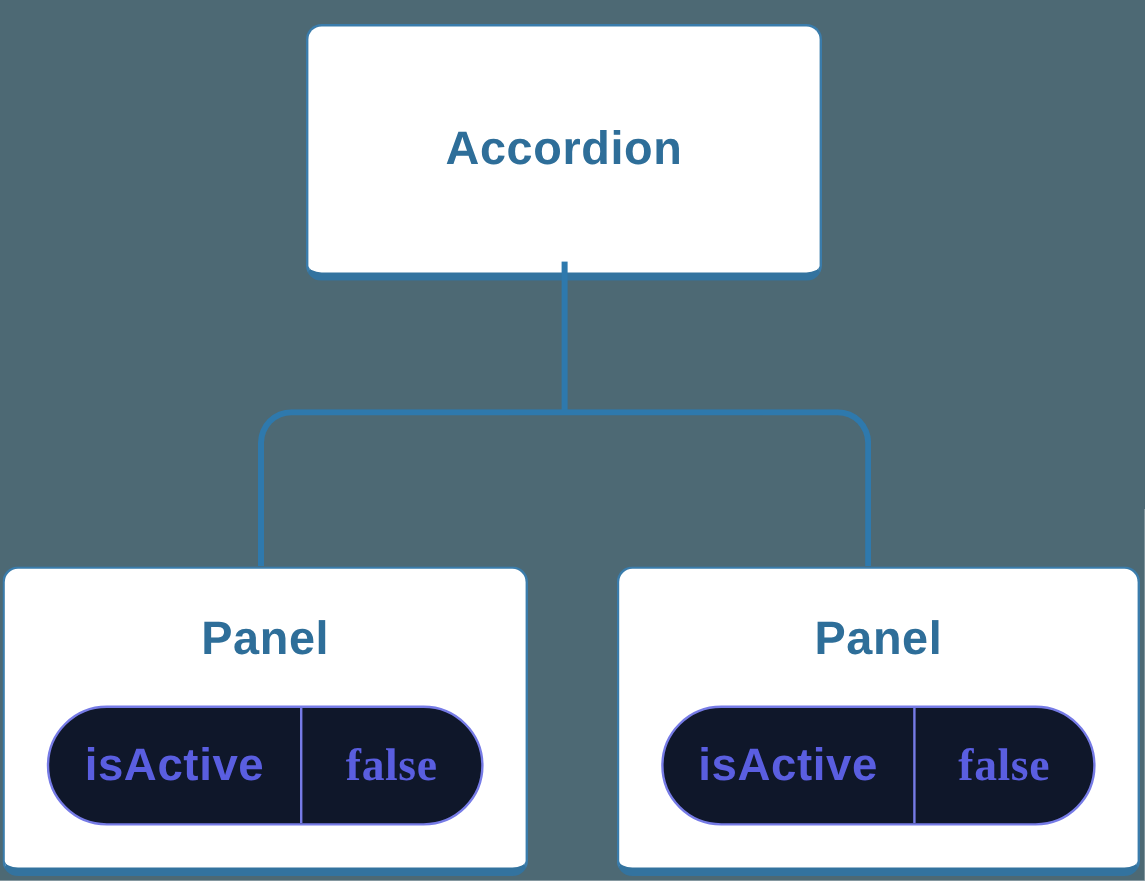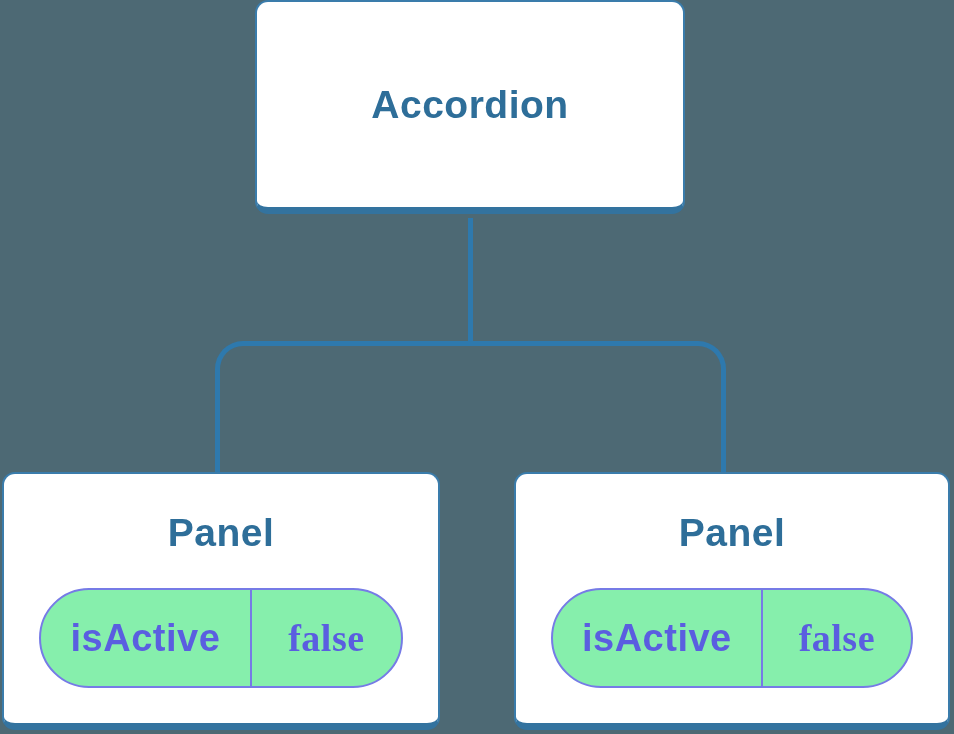--- a/index.html
+++ b/index.html
@@ -14,21 +14,21 @@
   
   .node {
     position: absolute;
     background: #ffffff;
     border: 2px solid #3a7cab;
     border-bottom: 7px solid #33739f;
     border-radius: 13px;
     box-sizing: border-box;
   }
   .root-node {
-    left: 255px; top: 0;
+    left: 255px; top: 20px;
     width: 430px; height: 214px;
     display: flex; align-items: center; justify-content: center;
   }
   .node-title {
     font-size: 39px;
     font-weight: 600;
     letter-spacing: 0.5px;
     color: #2e6e99;
   }
   .panel-node {
@@ -59,21 +59,21 @@
   }
   
   .pill {
     margin-top: 32px;
     width: calc(100% - 70px);
     height: 100px;
     border: 2.5px solid #767be6;
     border-radius: 52px;
     box-sizing: border-box;
     display: flex;
-    background: #86efac;
+    background: #0f172a;
     overflow: hidden;
   }
   .pill-cell {
     display: flex;
     align-items: center;
     justify-content: center;
     font-size: 38px;
     font-weight: 600;
     letter-spacing: 0.5px;
     color: #5a5ee0;

